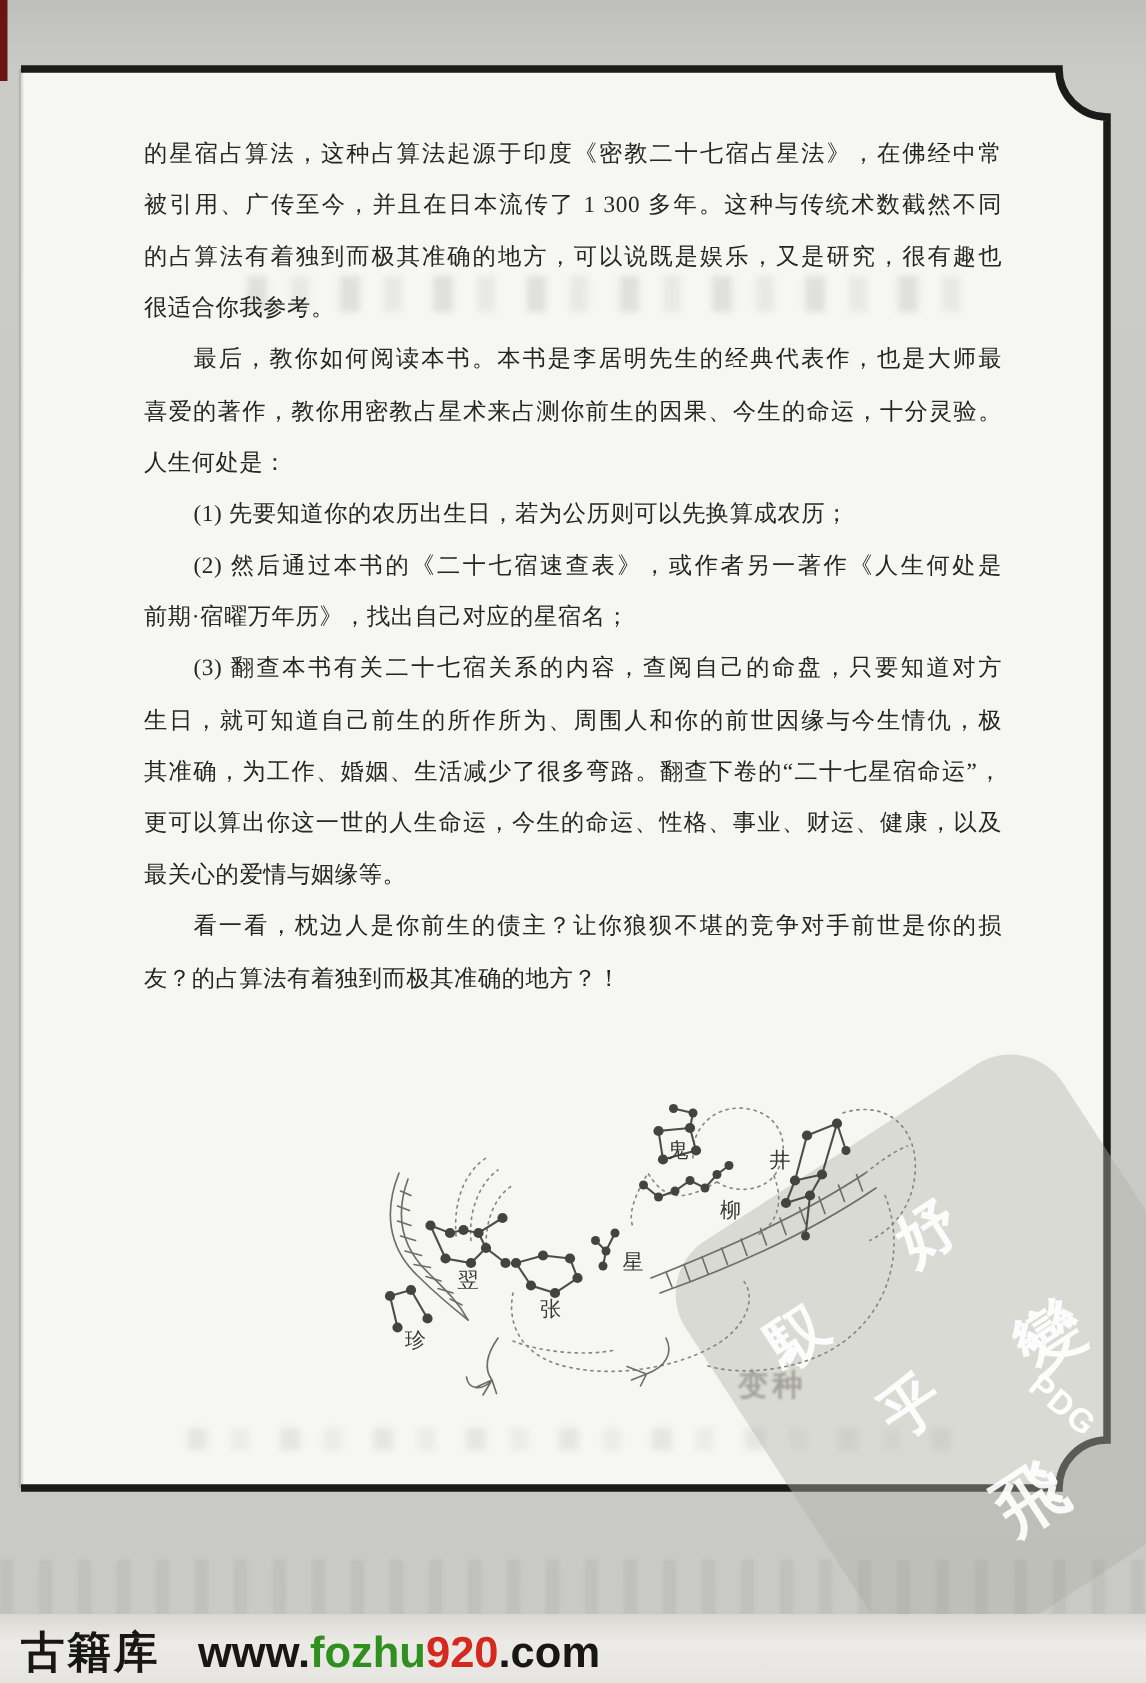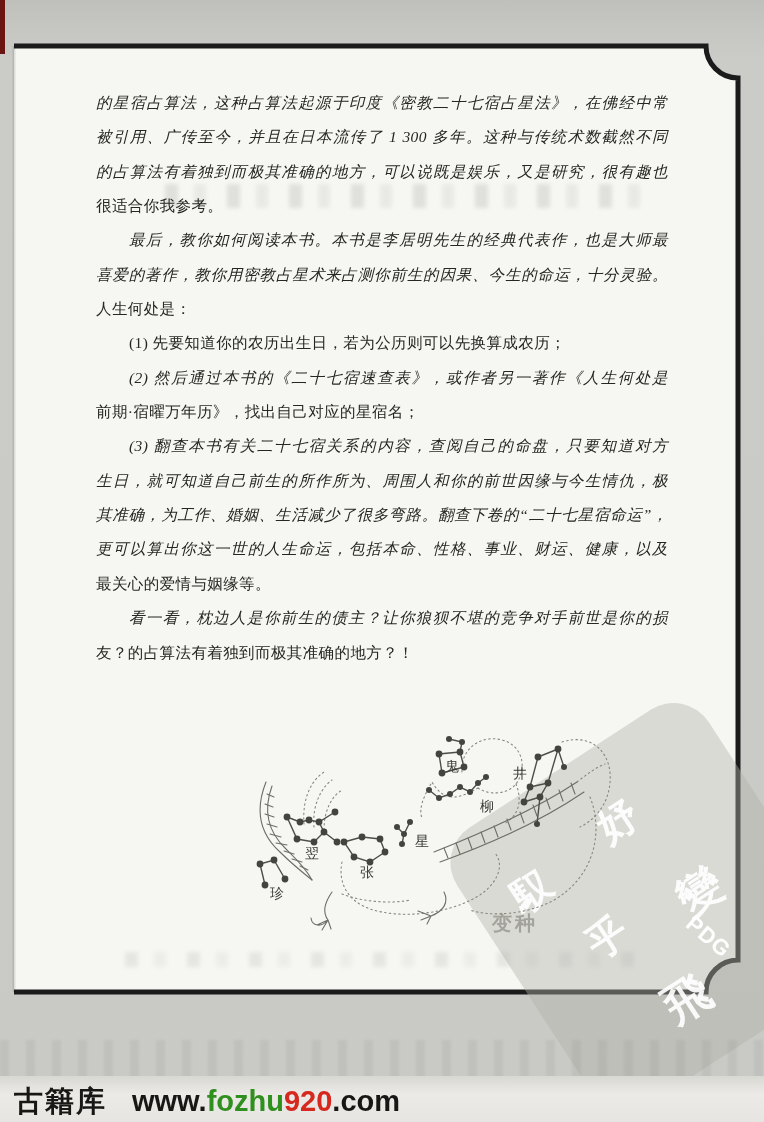--- a/index.html
+++ b/index.html
@@ -12,21 +12,21 @@
   
   #red-sliver{left:0;top:0;width:5px;height:54px;background:#6b1513;}
   
   #frame-svg{left:0;top:0;width:764px;height:1122px;}
   
   #text-block{left:96px;top:86px;width:572px;color:#262622;}
   .line{
     font-size:15.5px;line-height:34.35px;height:34.35px;white-space:nowrap;
     letter-spacing:.4px;
   }
-  .line.j{white-space:normal;text-align:justify;text-align-last:justify;text-justify:inter-character;font-style:italic;}
+  .line.j{white-space:normal;text-align:justify;text-align-last:justify;text-justify:inter-character;}
   .line.ind{text-indent:33px;}
   
   #bird-svg{left:232px;top:712px;width:380px;height:250px;}
   .aster{stroke:#4e4e49;stroke-width:1.4;fill:none;}
   .star{fill:#44443f;}
   .sketch{stroke:#87877f;stroke-width:1.1;fill:none;stroke-dasharray:1.5 3.2;stroke-linecap:round;}
   .solid{stroke:#6e6e66;stroke-width:1.1;fill:none;stroke-linecap:round;}
   .cname{font-family:"Liberation Serif",serif;font-size:14px;fill:#3a3a35;}
   
   .ghost-row{filter:blur(2px);opacity:.55;
@@ -83,21 +83,21 @@
   <div class="line">很适合你我参考。</div>
   <div class="line j ind">最后，教你如何阅读本书。本书是李居明先生的经典代表作，也是大师最</div>
   <div class="line j">喜爱的著作，教你用密教占星术来占测你前生的因果、今生的命运，十分灵验。</div>
   <div class="line">人生何处是：</div>
   <div class="line ind">(1) 先要知道你的农历出生日，若为公历则可以先换算成农历；</div>
   <div class="line j ind">(2) 然后通过本书的《二十七宿速查表》，或作者另一著作《人生何处是</div>
   <div class="line">前期·宿曜万年历》，找出自己对应的星宿名；</div>
   <div class="line j ind">(3) 翻查本书有关二十七宿关系的内容，查阅自己的命盘，只要知道对方</div>
   <div class="line j">生日，就可知道自己前生的所作所为、周围人和你的前世因缘与今生情仇，极</div>
   <div class="line j">其准确，为工作、婚姻、生活减少了很多弯路。翻查下卷的“二十七星宿命运”，</div>
-  <div class="line j">更可以算出你这一世的人生命运，包括本命、性格、事业、财运、健康，以及</div>
+  <div class="line j">更可以算出你这一世的人生命运，今生的命运、性格、事业、财运、健康，以及</div>
   <div class="line">最关心的爱情与姻缘等。</div>
   <div class="line j ind">看一看，枕边人是你前生的债主？让你狼狈不堪的竞争对手前世是你的损</div>
   <div class="line">友？的占算法有着独到而极其准确的地方？！</div>
 </div>
 
 <svg class="abs" id="bird-svg" viewBox="0 0 380 250">
 
   <g>
     <path class="sketch" d="M 230 60 C 228 38, 248 22, 270 28 C 290 33, 296 55, 284 72 C 276 82, 258 84, 246 76"></path>
     <path class="sketch" d="M 246 76 C 231 84, 214 94, 200 70 C 193 82, 186 96, 190 106"></path>

